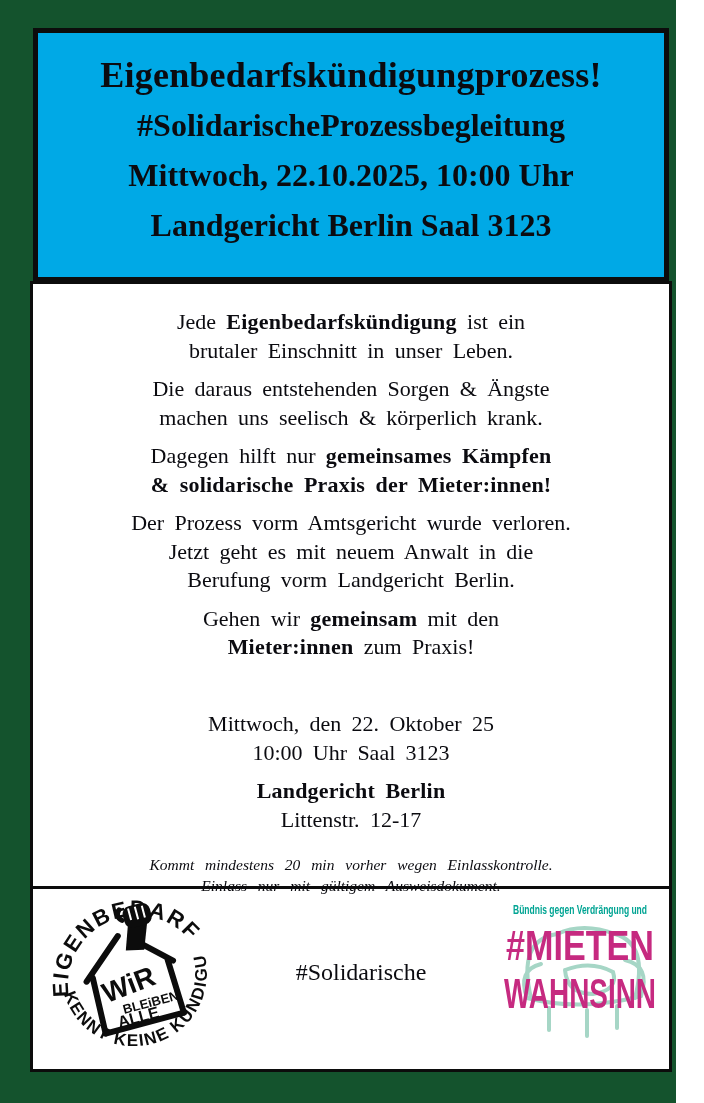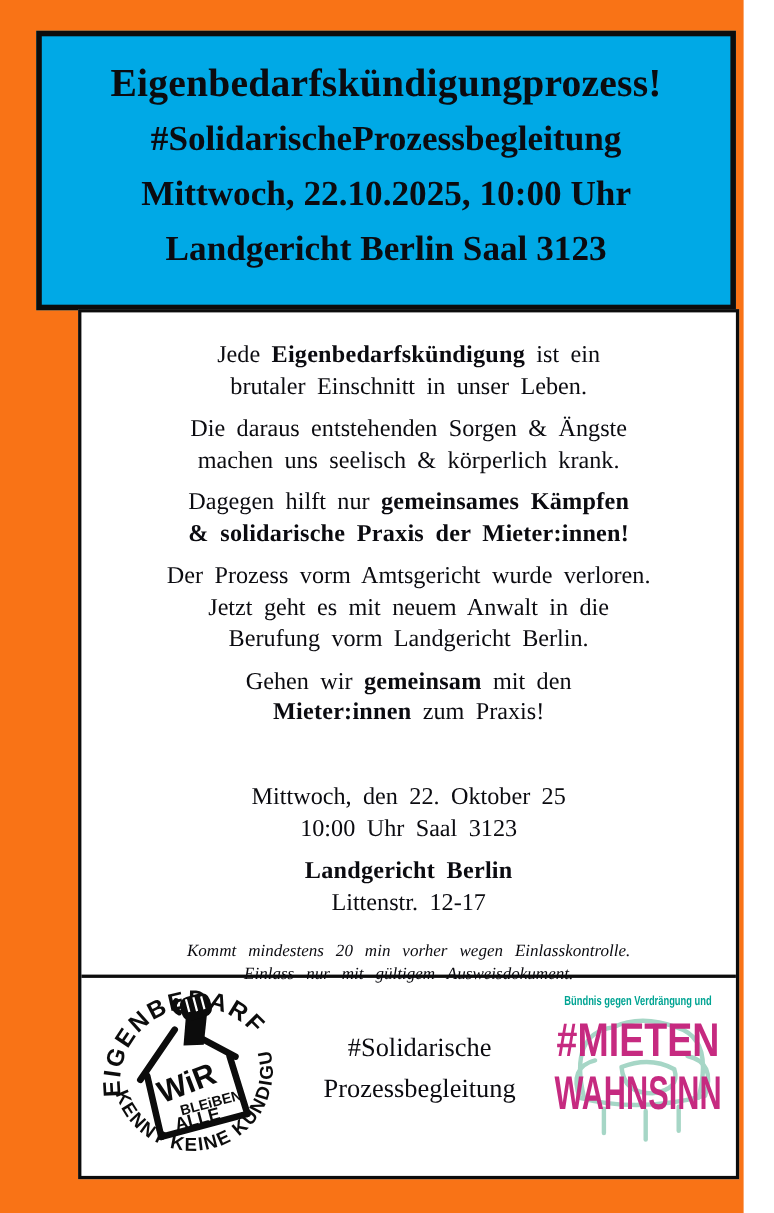--- a/index.html
+++ b/index.html
@@ -1,27 +1,27 @@
 <!DOCTYPE html>
 <html><head>
 <meta charset="utf-8">
 <style>
   html,body{margin:0;padding:0;background:#ffffff;}
-  .page{position:relative;width:676px;height:1103px;background:#f97316;overflow:hidden;
+  .page{position:relative;width:676px;height:1103px;background:#14532d;overflow:hidden;
         font-family:"Liberation Serif","DejaVu Serif",serif;color:#0b0b10;}
   .flyer{position:absolute;left:30px;top:28px;width:642px;}
 
   
   .cyan-box{box-sizing:border-box;margin:0 3px;height:254px;border:5px solid #0c0c0c;
             background:#00a9e6;text-align:center;padding-top:17px;}
   .h-title{font-size:36px;font-weight:bold;line-height:50px;letter-spacing:.2px;}
   .h-line{font-size:32px;line-height:50px;font-weight:bold;}
 
   
-  .lower-frame{box-sizing:border-box;border:3px solid #0c0c0c;margin-top:-1px;background:#ffffff;margin-left:41px;}
+  .lower-frame{box-sizing:border-box;border:3px solid #0c0c0c;margin-top:-1px;background:#ffffff;}
   .body-section{box-sizing:border-box;height:605px;border-bottom:3px solid #0c0c0c;
                 padding:24px 30px 0;text-align:center;}
   .para{font-size:22px;line-height:28.5px;word-spacing:.22em;margin:0 0 10px;}
   .para .b{font-weight:bold;letter-spacing:.2px;}
   .note{margin-top:20px;font-style:italic;font-size:15.5px;line-height:21px;word-spacing:.45em;}
 
   .footer-section{box-sizing:border-box;height:180px;display:flex;align-items:center;}
   .stamp-wrap{flex:0 0 auto;margin-left:16px;}
   .footer-center{flex:1 1 auto;text-align:center;font-size:24px;line-height:37px;margin-top:-14px;}
   .mieten-wrap{flex:0 0 auto;margin-right:10px;margin-top:-4px;}
@@ -87,21 +87,20 @@
               </g>
               <text x="52" y="104" font-size="28" font-weight="bold" transform="rotate(-6 52 104)" fill="#0c0c0c">WiR</text>
               <text x="66" y="119" font-size="13" font-weight="bold" fill="#0c0c0c">BLEiBEN</text>
               <text x="58" y="131" font-size="16" font-weight="bold" fill="#0c0c0c">ALLE</text>
             </g>
           </svg>
         </div>
 
         <div class="footer-center">
           <div>#Solidarische</div>
-          <div>Prozessbegleitung</div>
         </div>
 
         <div class="mieten-wrap">
           <svg width="158" height="150" viewBox="0 0 158 150">
 
             <g fill="none" stroke-width="4" stroke-linecap="round" stroke="#a6d6c6">
               <path d="M 30,98 Q 16,40 56,34 Q 82,22 114,34 Q 148,44 134,98"></path>
               <path d="M 26,98 Q 80,112 140,96"></path>
               <path d="M 26,98 Q 16,70 40,64"></path>
               <path d="M 140,96 Q 150,66 124,60"></path>

